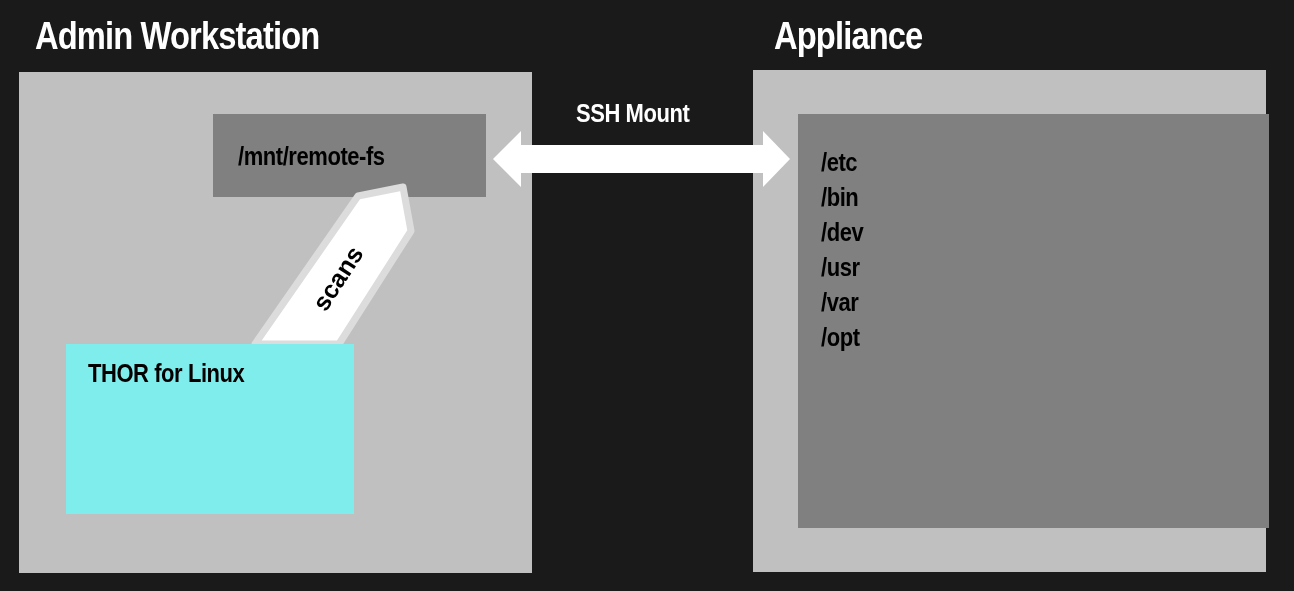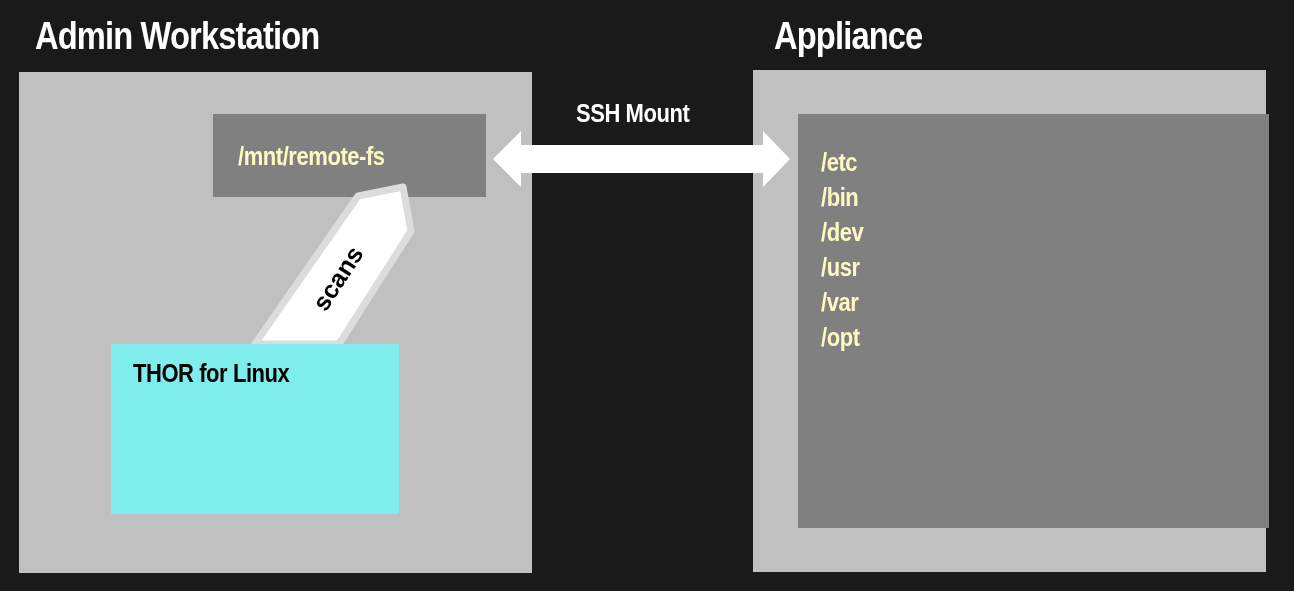--- a/index.html
+++ b/index.html
@@ -5,32 +5,32 @@
   html, body { margin: 0; padding: 0; }
   body {
     width: 1294px; height: 591px; background: #1a1a1a; position: relative; overflow: hidden;
     font-family: "Liberation Sans", sans-serif; font-weight: bold;
   }
   .title {
     position: absolute; color: #ffffff; font-size: 38px; letter-spacing: -1px;
     transform: scaleX(0.86); transform-origin: left top; line-height: 1;
   }
   .panel { position: absolute; background: #c0c0c0; }
-  .box { position: absolute; background: #808080; color: #fef9c3; }
+  .box { position: absolute; background: #808080; color: #000000; }
   .label-text { font-size: 25px; letter-spacing: -0.5px; transform: scaleX(0.88); transform-origin: left top; display: inline-block; line-height: 1; }
   #ws-title { left: 35px; top: 17px; }
   #ap-title { left: 774px; top: 17px; }
   #ws-panel { left: 19px; top: 72px; width: 513px; height: 501px; }
   #ap-panel { left: 753px; top: 70px; width: 513px; height: 502px; }
   #mnt-box { left: 213px; top: 114px; width: 273px; height: 83px; }
   #mnt-box .label-text { position: absolute; left: 25px; top: 30px; }
   #dirs-box { left: 798px; top: 114px; width: 471px; height: 414px; }
   #dirs-list { position: absolute; left: 23px; top: 31px; margin: 0; padding: 0; list-style: none; }
   #dirs-list li { font-size: 25px; line-height: 35px; height: 35px; transform: scaleX(0.88); transform-origin: left top; letter-spacing: -0.5px; }
-  #thor-box { position: absolute; left: 66px; top: 344px; width: 288px; height: 170px; background: #80eded; margin-left: 45px; }
+  #thor-box { position: absolute; left: 66px; top: 344px; width: 288px; height: 170px; background: #80eded; }
   #thor-box .label-text { position: absolute; left: 22px; top: 17px; color: #000; }
   #ssh-label { position: absolute; left: 576px; top: 101px; color: #fff; font-size: 25px; transform: scaleX(0.88); transform-origin: left top; letter-spacing: -0.5px; line-height: 1; }
   svg.overlay { position: absolute; left: 0; top: 0; }
   #scans-label { font-family: "Liberation Sans", sans-serif; font-weight: bold; font-size: 25px; fill: #000; }
 </style>
 </head>
 <body>
 
 <div id="ws-title" class="title">Admin Workstation</div>
 <div id="ap-title" class="title">Appliance</div>

